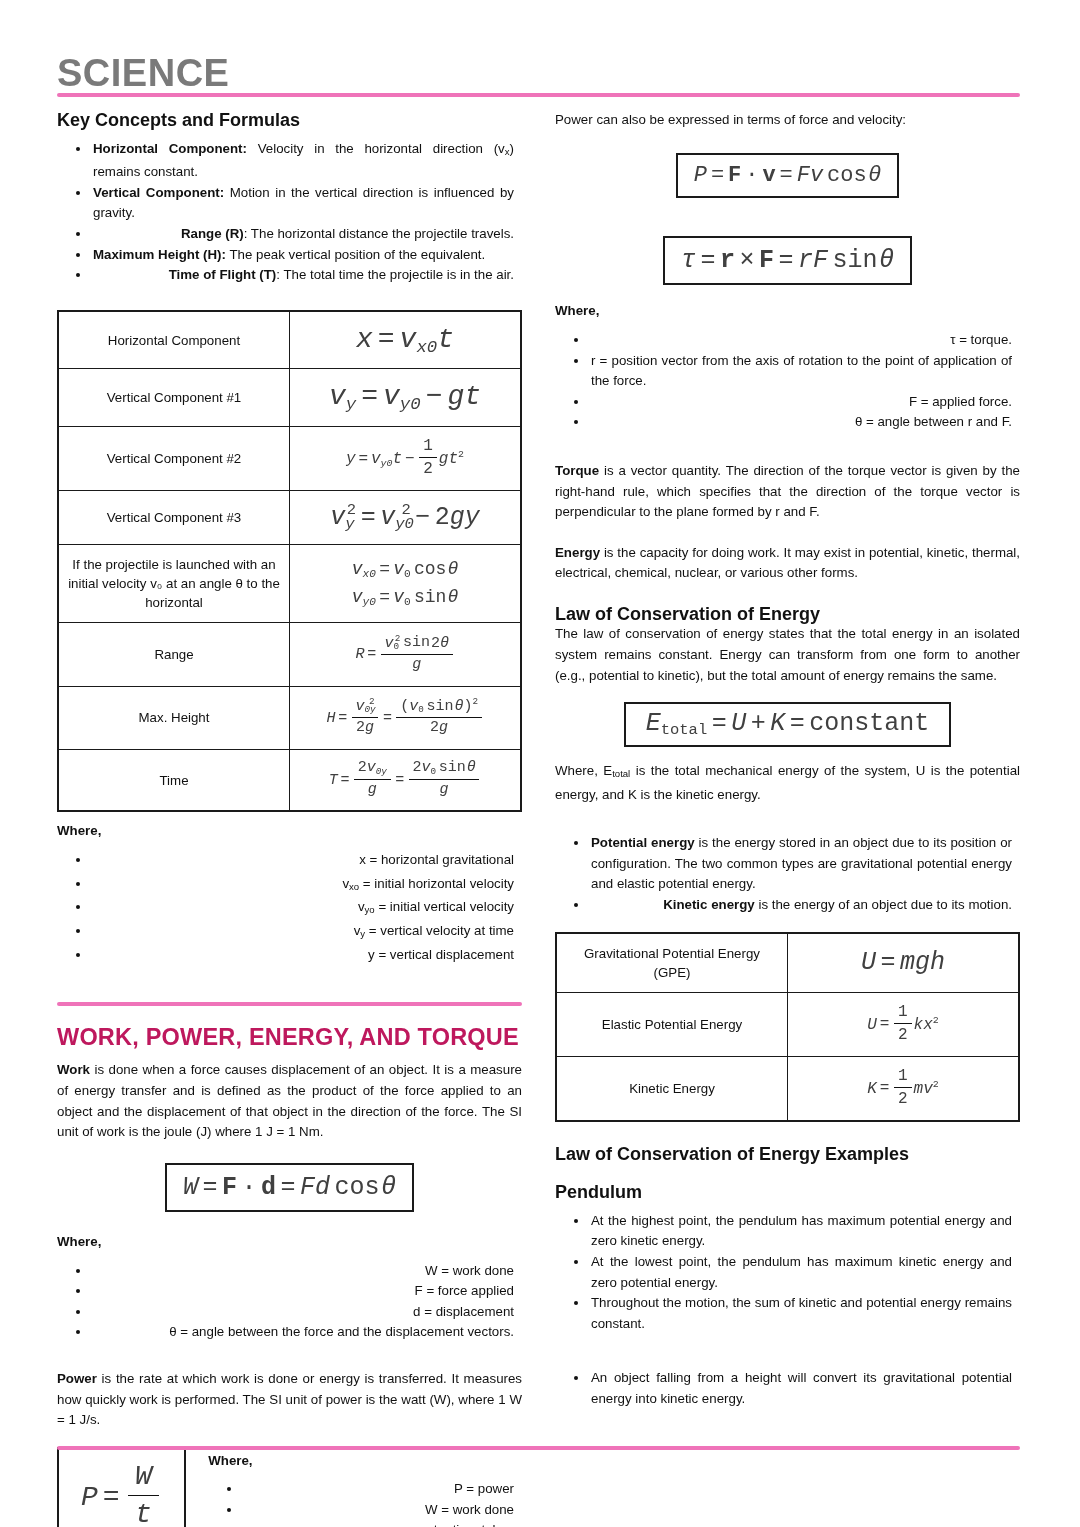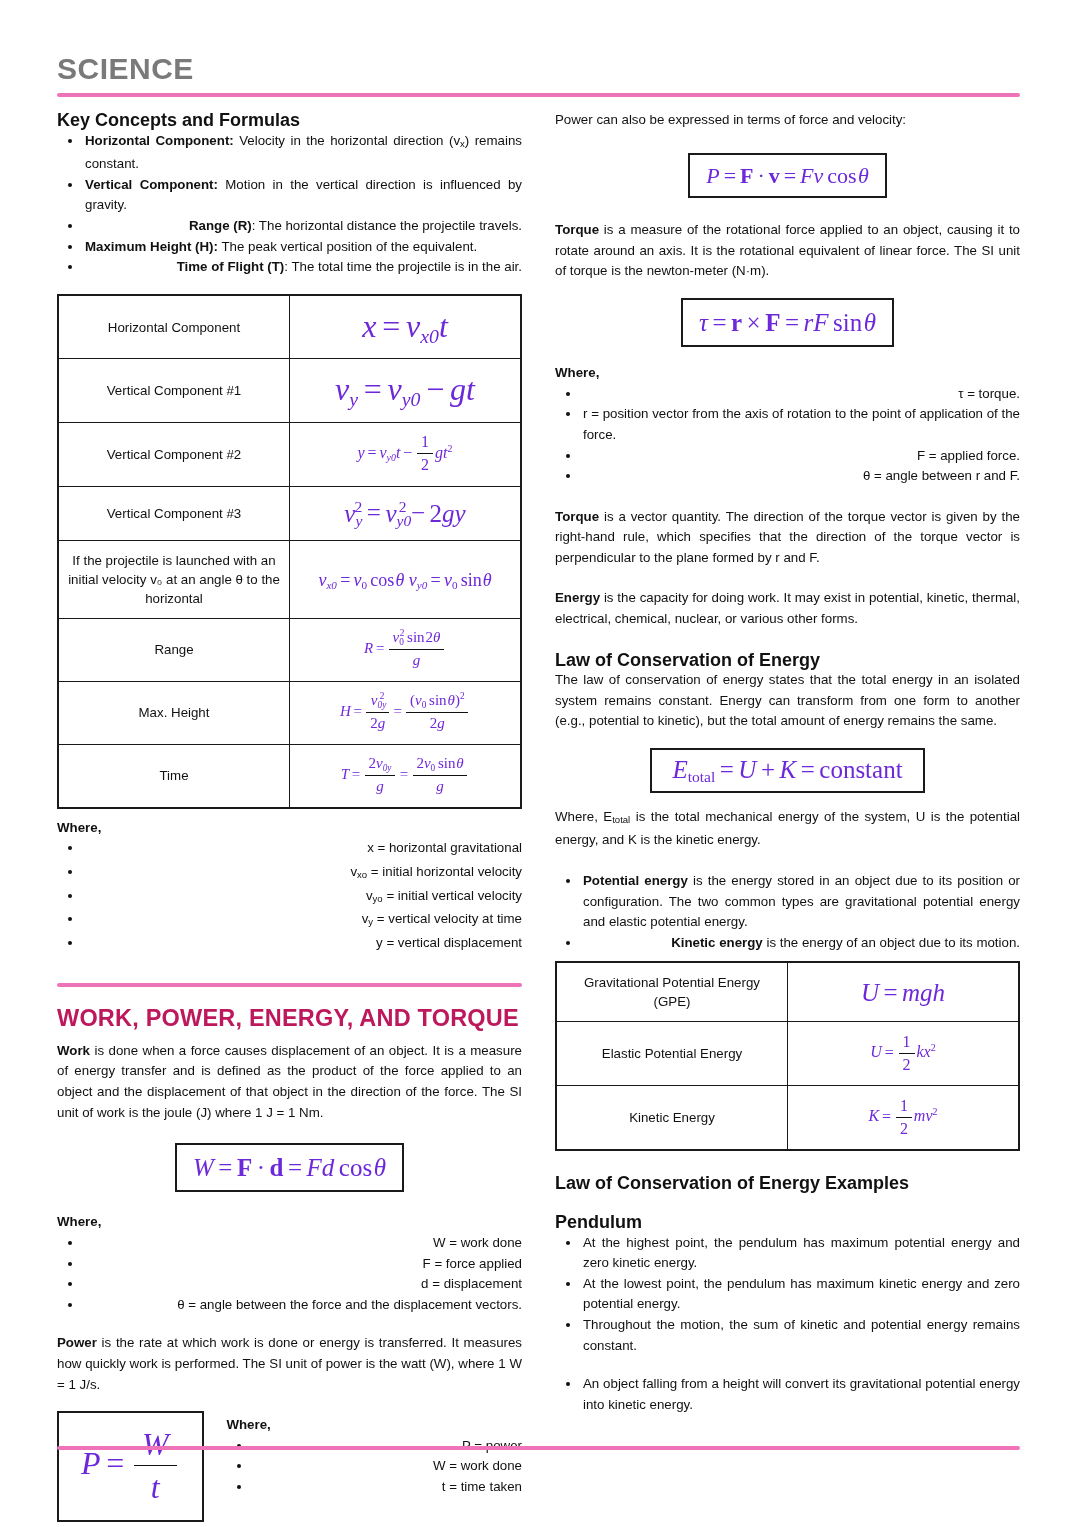--- a/index.html
+++ b/index.html
@@ -12,21 +12,21 @@
     color: #111111;
     position: relative;
     overflow: hidden;
   }
 
   .page { position:absolute; left:0; top:0; width:1080px; height:1527px; }
 
   
   .header-title {
     position:absolute; left:57px; top:52px;
-    font-size: 30px; font-weight: bold; letter-spacing: .5px;
+    font-size: 38px; font-weight: bold; letter-spacing: .5px;
     color:#7a7a7a;
   }
   .rule-top {
     position:absolute; left:57px; top:93px; width:963px; height:4px;
     background:#ef73b9; border-radius:2px;
   }
   .rule-bottom {
     position:absolute; left:57px; top:1446px; width:963px; height:4px;
     background:#ef73b9; border-radius:2px;
   }
@@ -46,21 +46,21 @@
   }
   .gap-s { height: 9px; }
   .gap-m { height: 16px; }
 
   .sub-head {
     font-size: 18px; font-weight: bold; line-height: 20.6px; color:#111;
   }
   .where-label { font-size: 13.3px; font-weight: bold; line-height: 20.6px; }
 
   ul.bl {
-    margin: 0; padding-left: 26px; list-style: disc;
+    margin: 8px; padding-left: 26px; list-style: disc;
   }
   ul.bl li {
     font-size: 13.3px; line-height: 20.6px; text-align: justify;
     margin: 0; padding-left: 2px;
   }
   ul.bl li.nojust { text-align: right; }
   b, strong { font-weight: bold; }
 
   sub { font-size: 0.72em; vertical-align: -0.22em; }
 
@@ -84,22 +84,22 @@
     vertical-align: middle;
     text-align: center;
   }
   table.ftable td.label {
     font-size: 13.3px; line-height: 19px; width: 50%;
   }
   table.ftable td.formula { width: 50%; }
 
   
   .math {
-    font-family: Liberation Serif, serif;
-    color:#6d28d9;
+    font-family: Liberation Mono, monospace;
+    color:#404040;
     display:inline-block;
     line-height: 1.25;
     white-space: nowrap;
   }
   .math i, .mi { font-style: italic; }
   .mup { font-style: normal; }
   .mbf { font-weight: bold; font-style: normal; }
   .op { font-style: normal; padding: 0 .18em; }
   .opn { font-style: normal; padding-left:.18em; padding-right:.06em; }
 
@@ -116,21 +116,21 @@
   .frac .den { display:block; padding: 1px .25em 0; }
 
   .fbox {
     border: 2px solid #1a1a1a;
     display:inline-block;
     padding: 7px 16px;
     background:#fff;
   }
   .center { text-align:center; }
 
-  .m28 { font-size: 32px; }
+  .m28 { font-size: 28px; }
   .m25 { font-size: 25px; }
   .m22 { font-size: 22px; }
   .m18 { font-size: 18px; }
   .m16 { font-size: 16px; }
   .m15 { font-size: 15px; }
 
   
   .power-row { display:flex; align-items:flex-start; gap:22px; }
   .power-row .pbox { flex: 0 0 auto; }
   .power-row .pwhere { flex: 1 1 auto; padding-top: 4px; }
@@ -285,21 +285,20 @@
     <p class="body" style="text-align:left;">Power can also be expressed in terms of force and velocity:</p>
 
     <div style="height:22px;"></div>
     <div class="center">
       <span class="fbox">
         <span class="math m22"><i>P</i><span class="op">=</span><span class="mbf">F</span><span class="op">·</span><span class="mbf">v</span><span class="op">=</span><i>Fv</i><span class="opn">cos</span><i>θ</i></span>
       </span>
     </div>
     <div style="height:22px;"></div>
 
-    <p class="body"><b>Torque</b><span> is a measure of the rotational force applied to an object, causing it to rotate around an axis. It is the rotational equivalent of linear force. The SI unit of torque is the newton-meter (N·m).</span></p>
 
     <div style="height:16px;"></div>
     <div class="center">
       <span class="fbox">
         <span class="math m25"><i>τ</i><span class="op">=</span><span class="mbf">r</span><span class="op">×</span><span class="mbf">F</span><span class="op">=</span><i>rF</i><span class="opn">sin</span><i>θ</i></span>
       </span>
     </div>
     <div style="height:16px;"></div>
 
     <div class="where-label">Where,</div>

